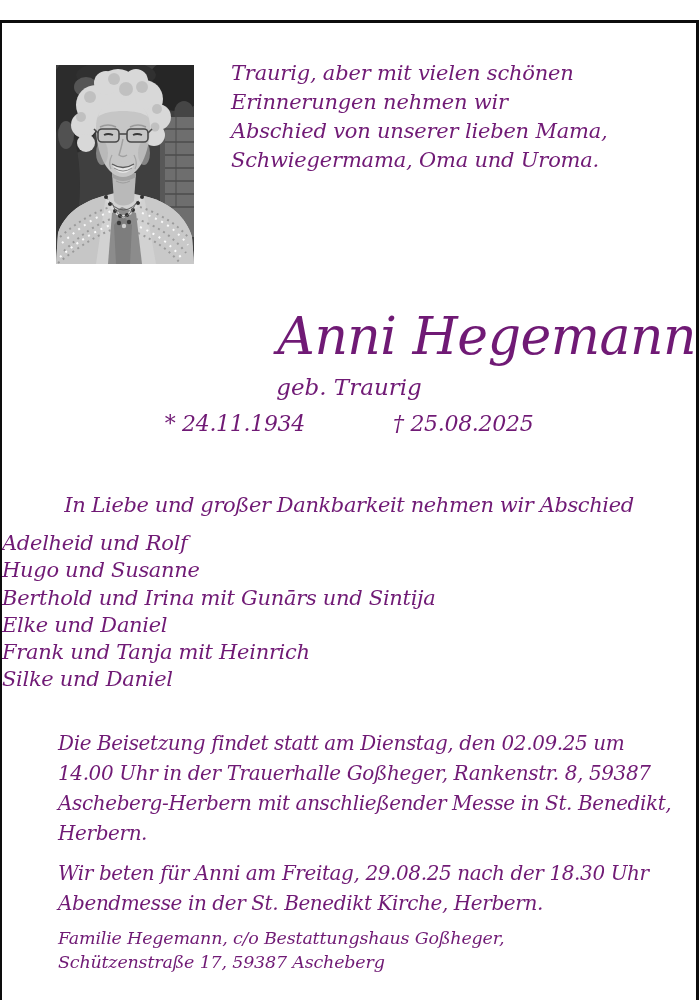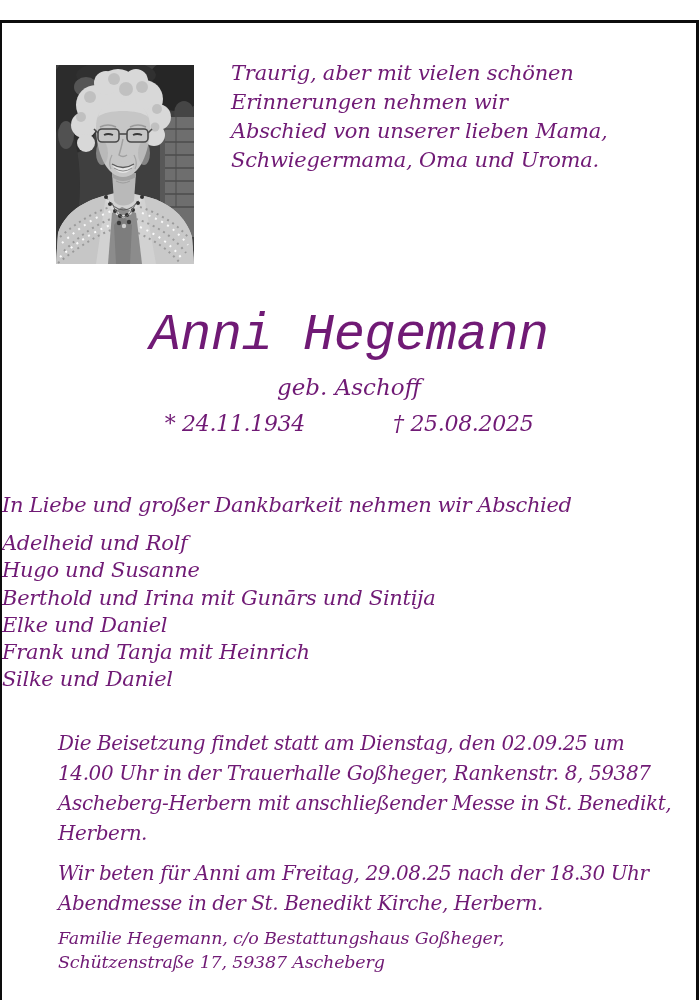--- a/index.html
+++ b/index.html
@@ -14,24 +14,24 @@
     font-family:"DejaVu Serif","Liberation Serif",serif;
     font-style:italic;
     color:#701a75;
     overflow:hidden;
     margin-top:20px;
   }
   .abs{position:absolute;}
   .photo{left:54px;top:42px;width:138px;height:199px;}
   .photo svg{display:block;width:100%;height:100%;}
   .intro{left:229px;top:36px;font-size:21px;line-height:29px;letter-spacing:-0.2px;white-space:nowrap;}
-  .name{left:0;right:0;top:284px;text-align:center;font-size:52px;line-height:58px;letter-spacing:-0.5px;font-family:Liberation Mono, monospace;}
+  .name{left:0;right:0;top:284px;text-align:right;font-size:52px;line-height:58px;letter-spacing:-0.5px;}
   .maiden{left:0;right:0;top:351px;text-align:center;font-size:23px;line-height:26px;}
   .dates{left:0;right:0;top:388px;display:flex;justify-content:center;gap:88px;font-size:22px;line-height:26px;letter-spacing:-0.3px;}
-  .farewell-heading{left:0;right:0;top:470px;font-size:21px;line-height:25px;letter-spacing:-0.4px;}
+  .farewell-heading{left:0;right:0;top:470px;text-align:center;font-size:21px;line-height:25px;letter-spacing:-0.4px;}
   .mourners{left:0;right:0;top:507px;text-align:left;font-size:21px;line-height:27.3px;letter-spacing:-0.3px;}
   .para{left:56px;font-size:20px;line-height:30px;letter-spacing:-0.4px;white-space:nowrap;}
   .funeral{top:705px;}
   .prayer{top:835px;}
   .footer{left:56px;top:904px;font-size:17.5px;line-height:23.5px;letter-spacing:-0.2px;white-space:nowrap;}
 </style>
 </head>
 <body>
 
 <div class="sheet">
@@ -168,21 +168,21 @@
   </div>
 
   <div class="abs intro">
     <div>Traurig, aber mit vielen schönen</div>
     <div>Erinnerungen nehmen wir</div>
     <div>Abschied von unserer lieben Mama,</div>
     <div>Schwiegermama, Oma und Uroma.</div>
   </div>
 
   <div class="abs name">Anni Hegemann</div>
-  <div class="abs maiden">geb. Aschoff</div>
+  <div class="abs maiden">geb. Traurig</div>
   <div class="abs dates">
     <span>* 24.11.1934</span>
     <span>† 25.08.2025</span>
   </div>
 
   <div class="abs farewell-heading">In Liebe und großer Dankbarkeit nehmen wir Abschied</div>
   <div class="abs mourners">
     <div>Adelheid und Rolf</div>
     <div>Hugo und Susanne</div>
     <div>Berthold und Irina mit Gunārs und Sintija</div>

